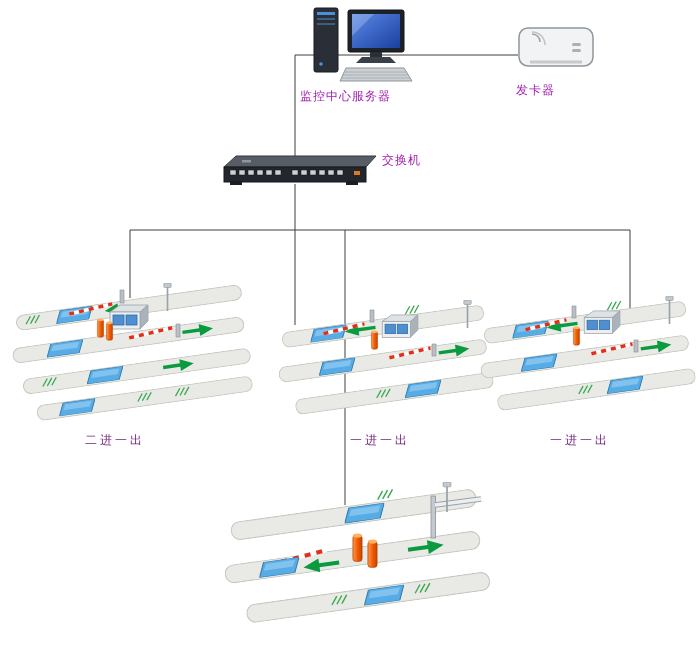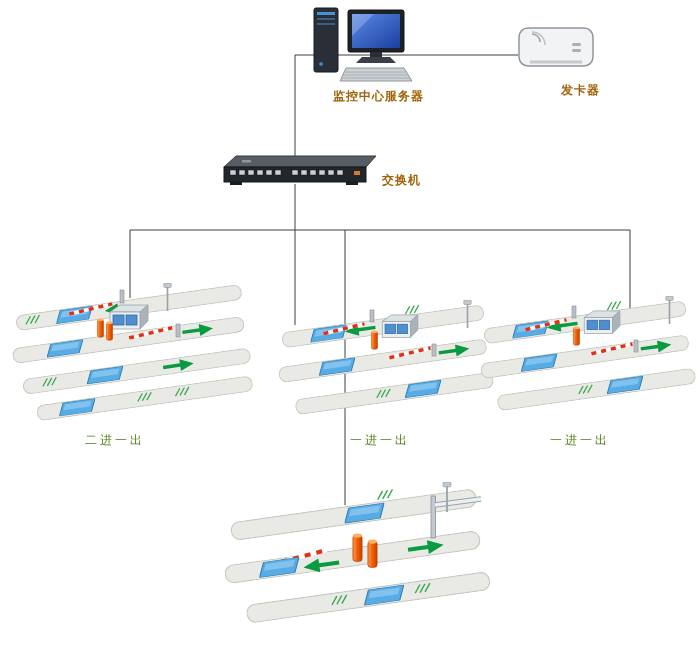--- a/index.html
+++ b/index.html
@@ -1,21 +1,21 @@
 <!DOCTYPE html>
 <html><head>
 <meta charset="utf-8">
 <style>
   html,body{margin:0;padding:0;background:#ffffff;}
   .canvas{position:relative;width:700px;height:664px;background:#ffffff;overflow:hidden;
           font-family:"DejaVu Sans","Liberation Sans",sans-serif;}
   .abs{position:absolute;}
-  .node-label{position:absolute;font-size:12px;color:#a16207;letter-spacing:1px;
-              white-space:nowrap;text-align:right;font-weight:bold;}
-  .lane-label{position:absolute;font-size:12px;color:#4d7c0f;letter-spacing:3px;
+  .node-label{position:absolute;font-size:12px;color:#a21caf;letter-spacing:1px;
+              white-space:nowrap;text-align:left;}
+  .lane-label{position:absolute;font-size:12px;color:#701a75;letter-spacing:3px;
               width:130px;text-align:center;white-space:nowrap;}
 </style>
 </head>
 <body>
 
 <div class="canvas">
 
   <svg width="0" height="0" style="position:absolute" aria-hidden="true">
     <defs>
       <linearGradient id="gScreen" x1="0" y1="0" x2="1" y2="1">
@@ -222,21 +222,21 @@
         <rect x="81" y="20" width="6" height="5"></rect>
       <rect x="90" y="20" width="6" height="5"></rect>
         <rect x="99" y="20" width="6" height="5"></rect>
       <rect x="108" y="20" width="6" height="5"></rect>
         <rect x="117" y="20" width="6" height="5"></rect>
     </g>
     <rect x="134" y="21" width="6" height="4" fill="#e07820"></rect>
     <rect x="10" y="32" width="12" height="3" fill="#1a1d21"></rect>
     <rect x="126" y="32" width="12" height="3" fill="#1a1d21"></rect>
   </svg>
-  <div class="node-label" style="left:382px;top:172px">交换机</div>
+  <div class="node-label" style="left:382px;top:152px">交换机</div>
 
   <svg class="abs" style="left:12px;top:283px" width="250" height="150">
     <use href="#laneA" width="250" height="150"></use>
   </svg>
   <div class="lane-label" style="left:50px;top:432px">二进一出</div>
 
   <svg class="abs" style="left:278px;top:300px" width="220" height="135">
     <use href="#laneB" width="220" height="135"></use>
   </svg>
   <div class="lane-label" style="left:315px;top:432px">一进一出</div>

